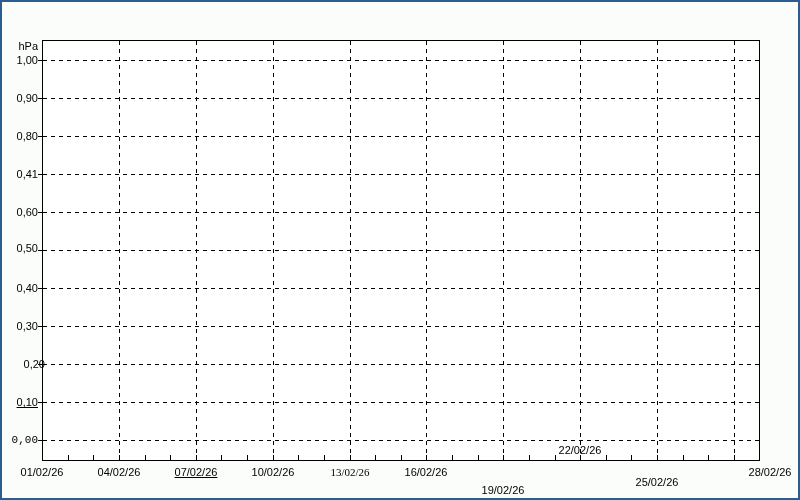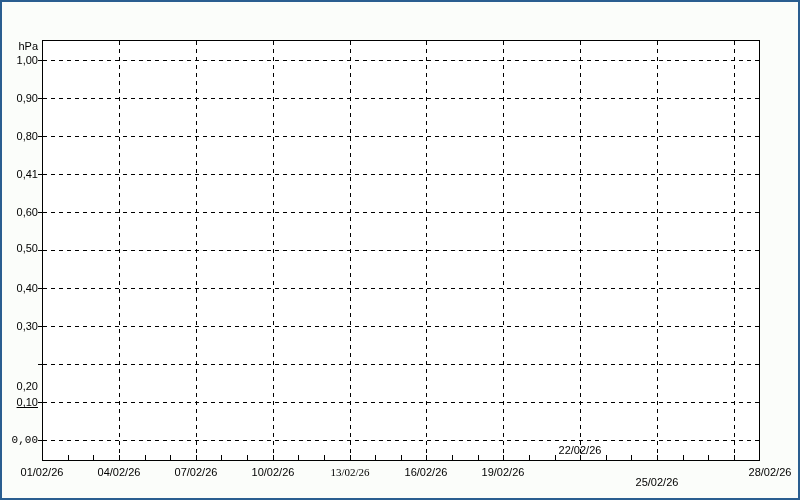--- a/index.html
+++ b/index.html
@@ -93,40 +93,40 @@
       <div class="ytick" style="left: 38px; top: 250px;"></div>
       <div class="ylab" style="top: 231px; margin-top: 11px;">0,50</div>
       <div class="hgrid" style="left: 43px; top: 288px; width: 716px;"></div>
       <div class="ytick" style="left: 38px; top: 288px;"></div>
       <div class="ylab" style="top: 282px;">0,40</div>
       <div class="hgrid" style="left: 43px; top: 326px; width: 716px;"></div>
       <div class="ytick" style="left: 38px; top: 326px;"></div>
       <div class="ylab" style="top: 320px;">0,30</div>
       <div class="hgrid" style="left: 43px; top: 364px; width: 716px;"></div>
       <div class="ytick" style="left: 38px; top: 364px;"></div>
-      <div class="ylab" style="top: 380px;">0,20</div>
+      <div class="ylab" style="top: 358px; padding-left: 7px;">0,20</div>
       <div class="hgrid" style="left: 43px; top: 402px; width: 716px;"></div>
       <div class="ytick" style="left: 38px; top: 402px;"></div>
       <div class="ylab" style="top: 396px; text-decoration: underline;">0,10</div>
       <div class="hgrid" style="left: 43px; top: 440px; width: 716px;"></div>
       <div class="ytick" style="left: 38px; top: 440px;"></div>
       <div class="ylab" style="top: 434px; font-family: Liberation Mono, monospace;">0,00</div>
       <div class="xlab" style="left: 10px; top: 466px;">01/02/26</div>
       <div class="vgrid" style="left: 119px; top: 41px; height: 419px;"></div>
       <div class="xlab" style="left: 87px; top: 466px;">04/02/26</div>
       <div class="vgrid" style="left: 196px; top: 41px; height: 419px;"></div>
-      <div class="xlab" style="left: 164px; top: 466px;">07/02/26</div>
+      <div class="xlab" style="left: 164px; top: 466px; text-decoration: underline;">07/02/26</div>
       <div class="vgrid" style="left: 273px; top: 41px; height: 419px;"></div>
       <div class="xlab" style="left: 241px; top: 466px;">10/02/26</div>
       <div class="vgrid" style="left: 350px; top: 41px; height: 419px;"></div>
       <div class="xlab" style="left: 318px; top: 466px; font-family: Liberation Serif, serif;">13/02/26</div>
       <div class="vgrid" style="left: 426px; top: 41px; height: 419px;"></div>
       <div class="xlab" style="left: 394px; top: 466px;">16/02/26</div>
       <div class="vgrid" style="left: 503px; top: 41px; height: 419px;"></div>
-      <div class="xlab" style="left: 471px; top: 466px; text-align: center;">19/02/26</div>
+      <div class="xlab" style="left: 471px; top: 484px; text-align: center;">19/02/26</div>
       <div class="vgrid" style="left: 580px; top: 41px; height: 419px;"></div>
       <div class="xlab" style="left: 548px; top: 444px;">22/02/26</div>
       <div class="vgrid" style="left: 657px; top: 41px; height: 419px;"></div>
       <div class="xlab" style="left: 625px; top: 476px;">25/02/26</div>
       <div class="vgrid" style="left: 734px; top: 41px; height: 419px;"></div>
       <div class="xlab" style="left: 738px; top: 466px;">28/02/26</div>
       <div class="xtick" style="left: 68px; top: 455px;"></div>
       <div class="xtick" style="left: 93px; top: 455px;"></div>
       <div class="xtick" style="left: 119px; top: 455px;"></div>
       <div class="xtick" style="left: 145px; top: 455px;"></div>

